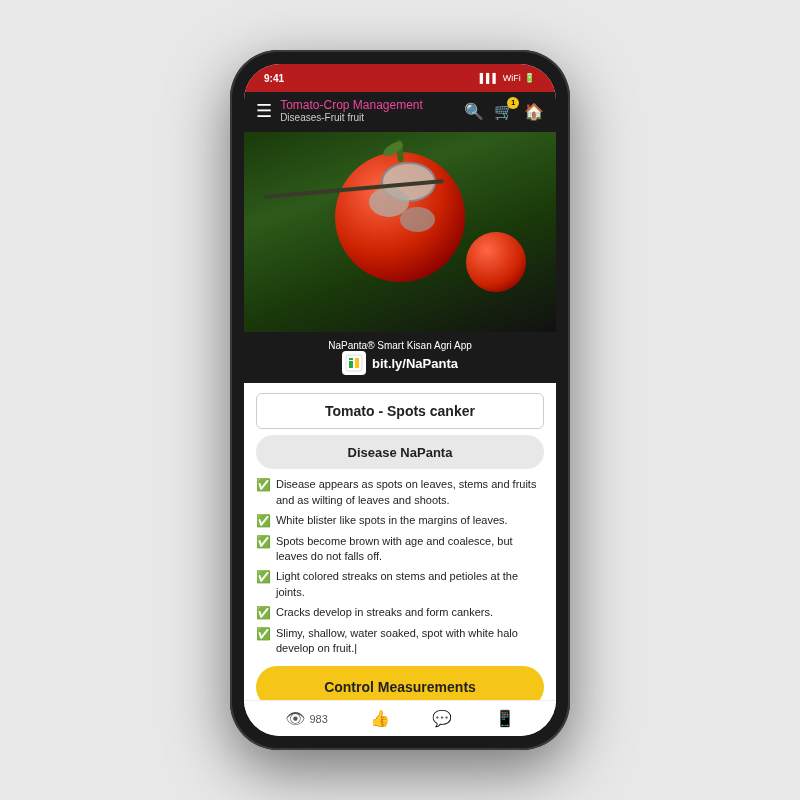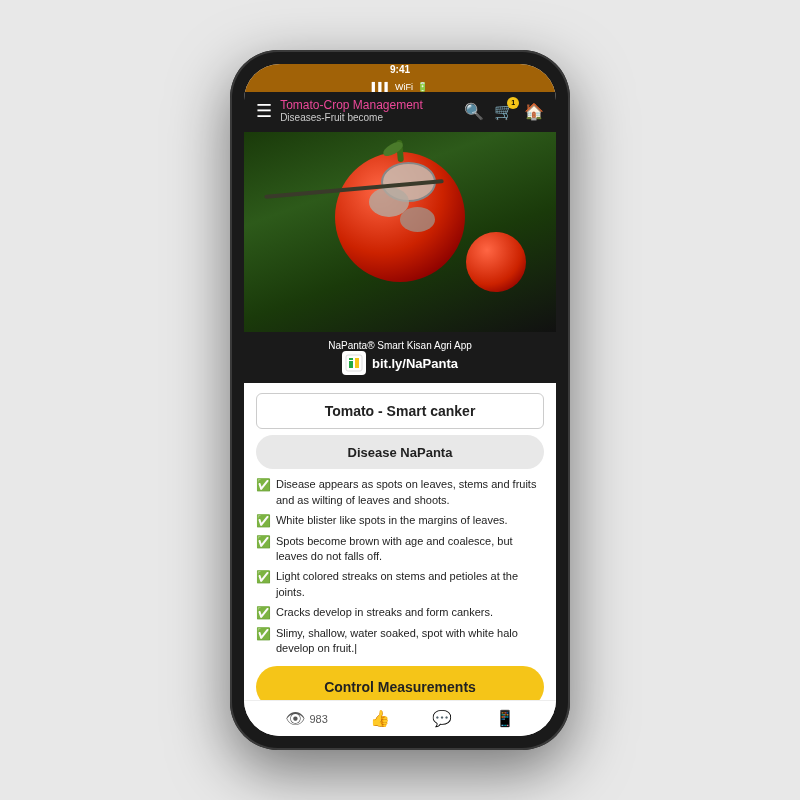--- a/index.html
+++ b/index.html
@@ -29,28 +29,27 @@
       height: 100%;
       background: #fff;
       border-radius: 36px;
       overflow: hidden;
       display: flex;
       flex-direction: column;
     }
 
     
     .status-bar {
-      background: #a16207;
+      background: #b91c1c;
       height: 28px;
       display: flex;
       align-items: center;
       justify-content: space-between;
       padding: 0 20px;
       flex-shrink: 0;
-      flex-direction: column;
     }
 
     .status-bar-time {
       color: #fff;
       font-size: 10px;
       font-weight: 600;
     }
 
     .status-bar-icons {
       display: flex;
@@ -372,21 +371,21 @@
         <span>▌▌▌</span>
         <span>WiFi</span>
         <span>🔋</span>
       </div>
     </div>
 
     <div class="navbar">
       <span class="navbar-menu">☰</span>
       <div class="navbar-title">
         <div class="navbar-title-main">Tomato-Crop Management</div>
-        <div class="navbar-title-sub">Diseases-Fruit become</div>
+        <div class="navbar-title-sub">Diseases-Fruit fruit</div>
       </div>
       <div class="navbar-icons">
         <span class="navbar-icon">🔍</span>
         <span class="navbar-icon">
           <span>🛒</span>
           <span class="cart-badge">1</span>
         </span>
         <span class="navbar-icon">🏠</span>
       </div>
     </div>
@@ -415,21 +414,21 @@
               <rect x="4" y="7" width="4" height="7" fill="#22aa44"></rect>
               <rect x="10" y="4" width="4" height="10" fill="#f5c518"></rect>
               <rect x="4" y="4" width="4" height="2" fill="#22aa44"></rect>
             </svg>
           </div>
           <span class="napanta-url">bit.ly/NaPanta</span>
         </div>
       </div>
 
       <div class="disease-title-box">
-        <span class="disease-title-text">Tomato - Smart canker</span>
+        <span class="disease-title-text">Tomato - Spots canker</span>
       </div>
 
       <div class="symptoms-header">
         <span class="symptoms-header-text">Disease NaPanta</span>
       </div>
 
       <div class="symptoms-list">
       <div class="symptom-item">
       <span class="symptom-check">✅</span>
       <span class="symptom-text">Disease appears as spots on leaves, stems and fruits and as wilting of leaves and shoots.</span>

